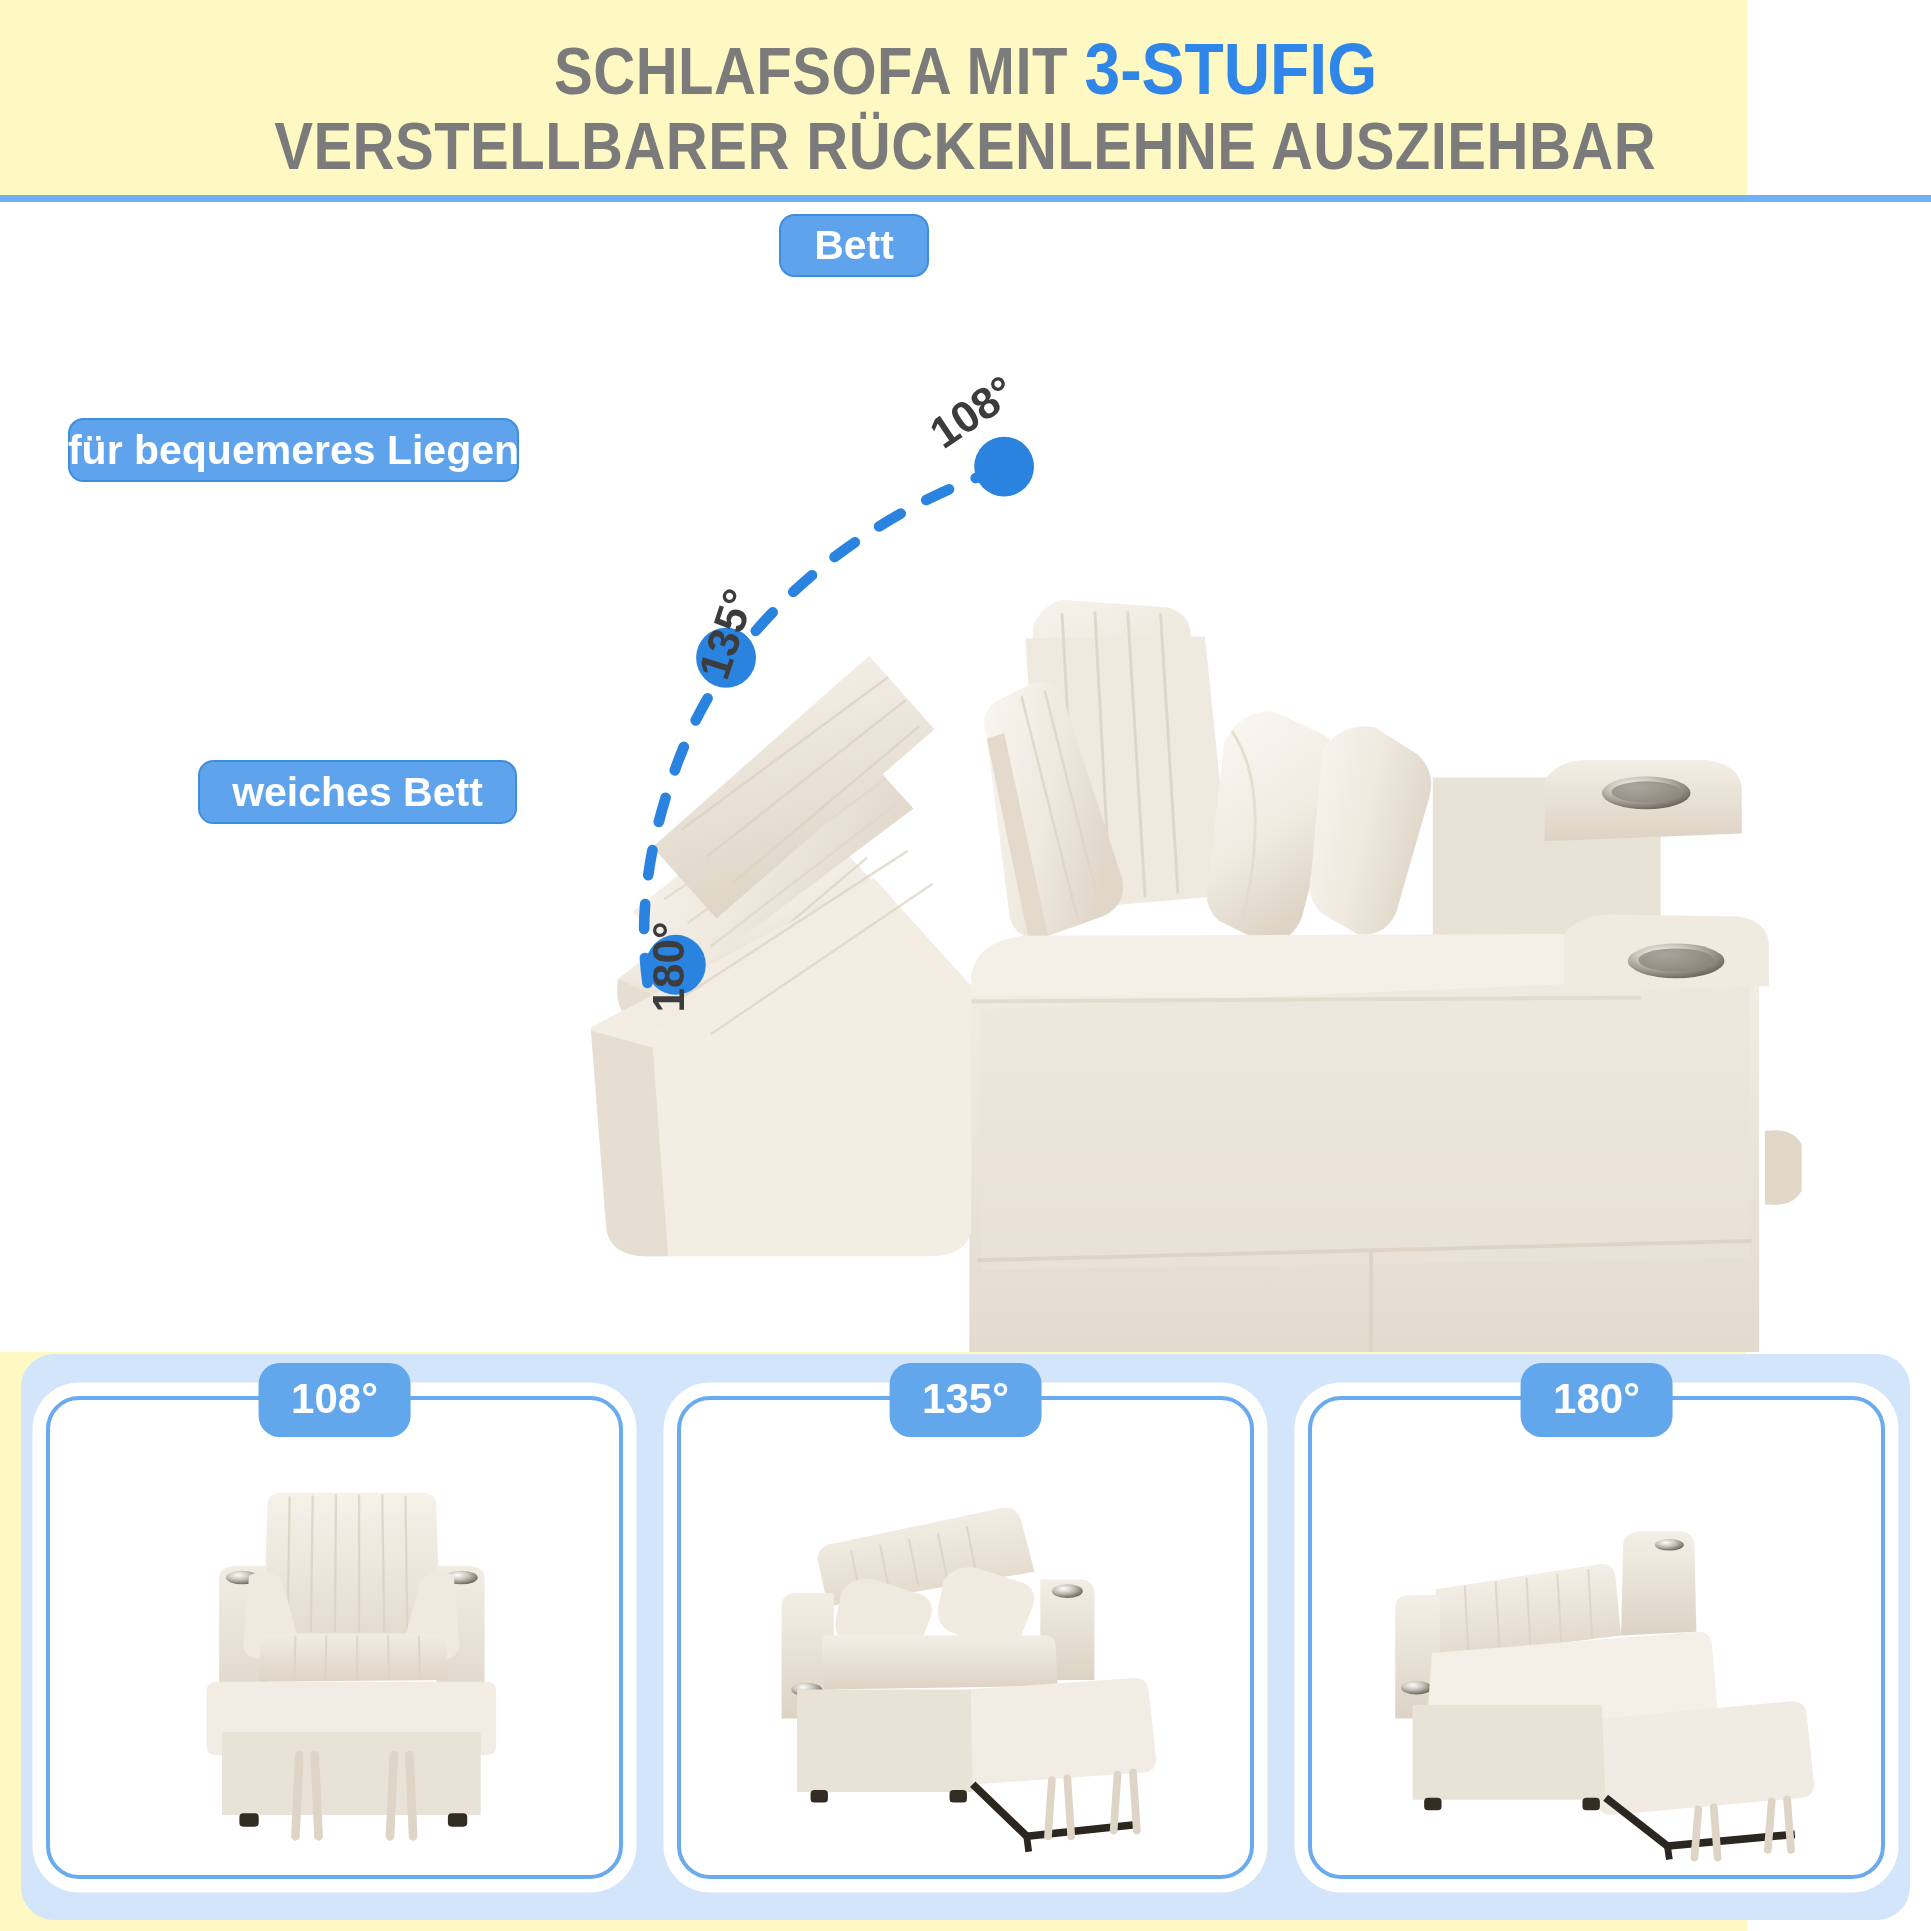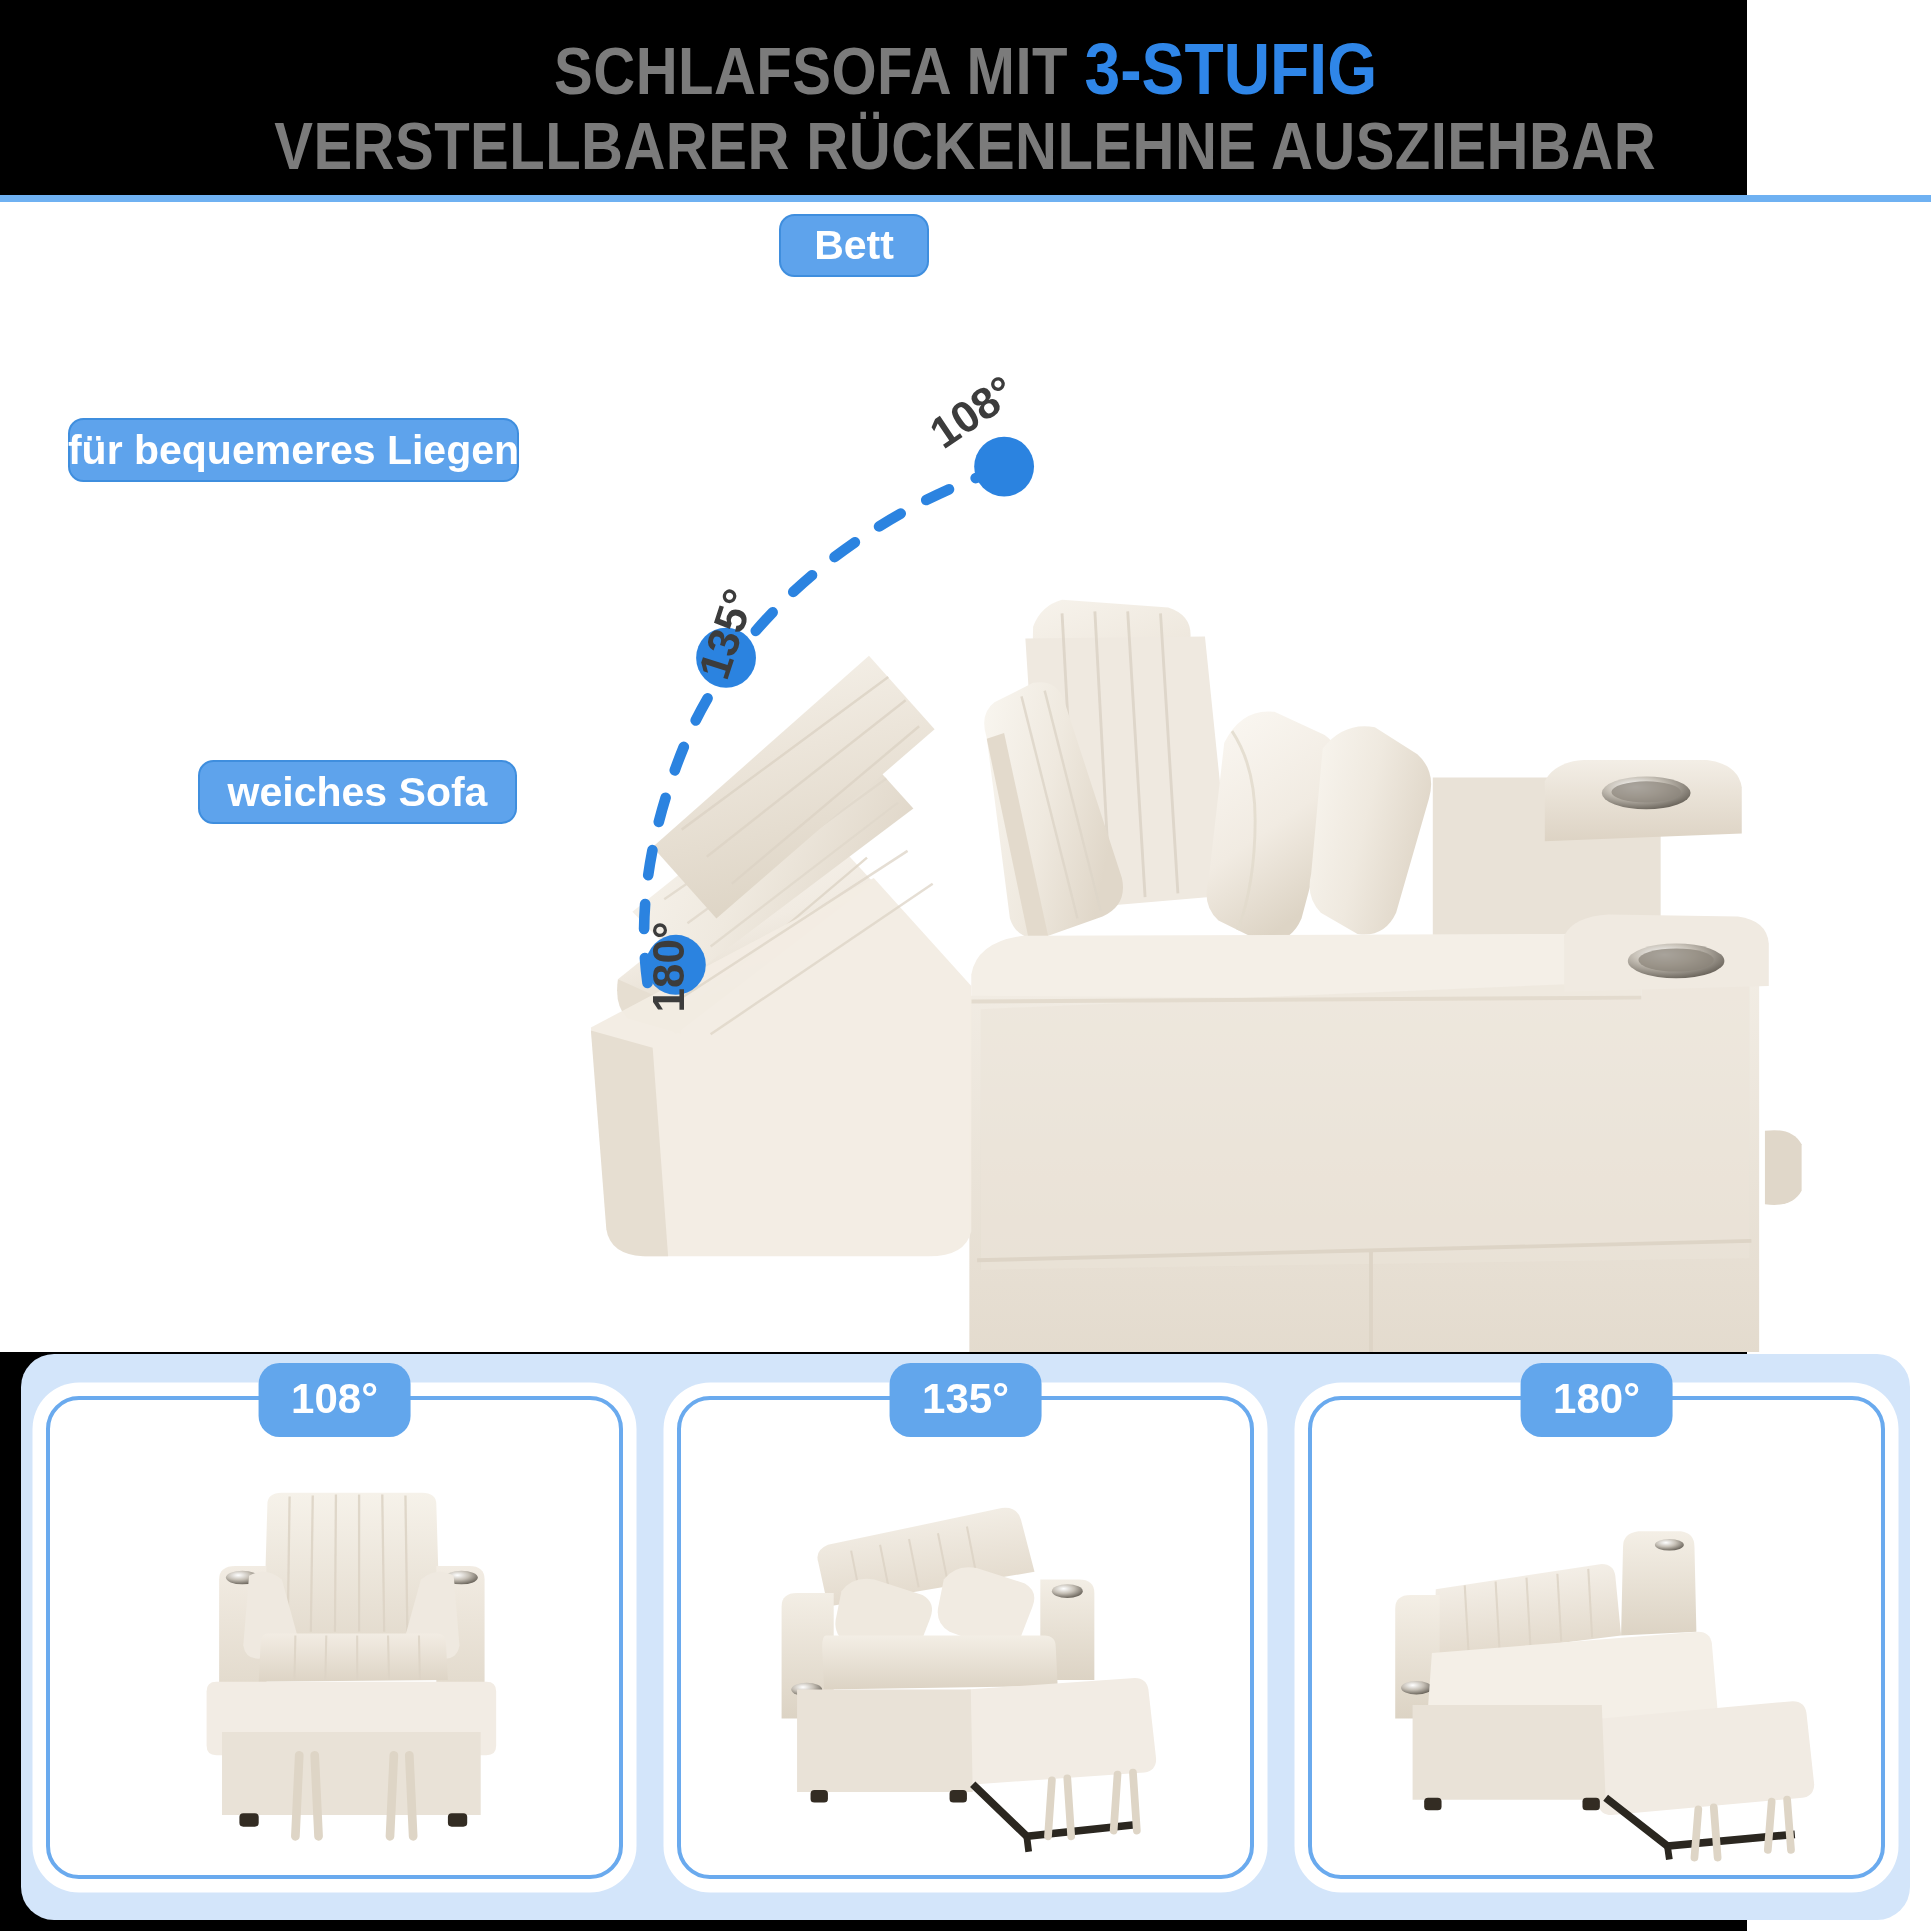--- a/index.html
+++ b/index.html
@@ -9,21 +9,21 @@
     height: 1931px;
     background: #ffffff;
     font-family: "Liberation Sans", sans-serif;
     overflow: hidden;
   }
 
   #page {
     position: relative;
     width: 1747px;
     height: 1931px;
-    background: #000000;
+    background: #fef9c3;
     padding-left: 14px;
   }
 
   
   .header {
     position: absolute;
     top: 0; left: 0;
     width: 1931px;
     height: 198px;
     display: flex;
@@ -312,21 +312,21 @@
       <circle cx="752" cy="472" r="31" fill="#2b83e0"></circle>
       <circle cx="700" cy="790" r="31" fill="#2b83e0"></circle>
     </svg>
 
     <div class="angle-caption" id="ang-108">108°</div>
     <div class="angle-caption" id="ang-135">135°</div>
     <div class="angle-caption" id="ang-180">180°</div>
 
     <div class="pill" id="pill-sofa">Bett</div>
     <div class="pill" id="pill-liegen">für bequemeres Liegen</div>
-    <div class="pill" id="pill-bett">weiches Sofa</div>
+    <div class="pill" id="pill-bett">weiches Bett</div>
   </div>
 
   <div class="bottom-panel">
 
     <div class="thumb-card">
       <div class="thumb-badge">108°</div>
       <div class="thumb-img">
         <svg width="568" height="473" viewBox="0 0 588 490">
           <defs>
             <linearGradient id="t1a" x1="0" y1="0" x2="0" y2="1">

